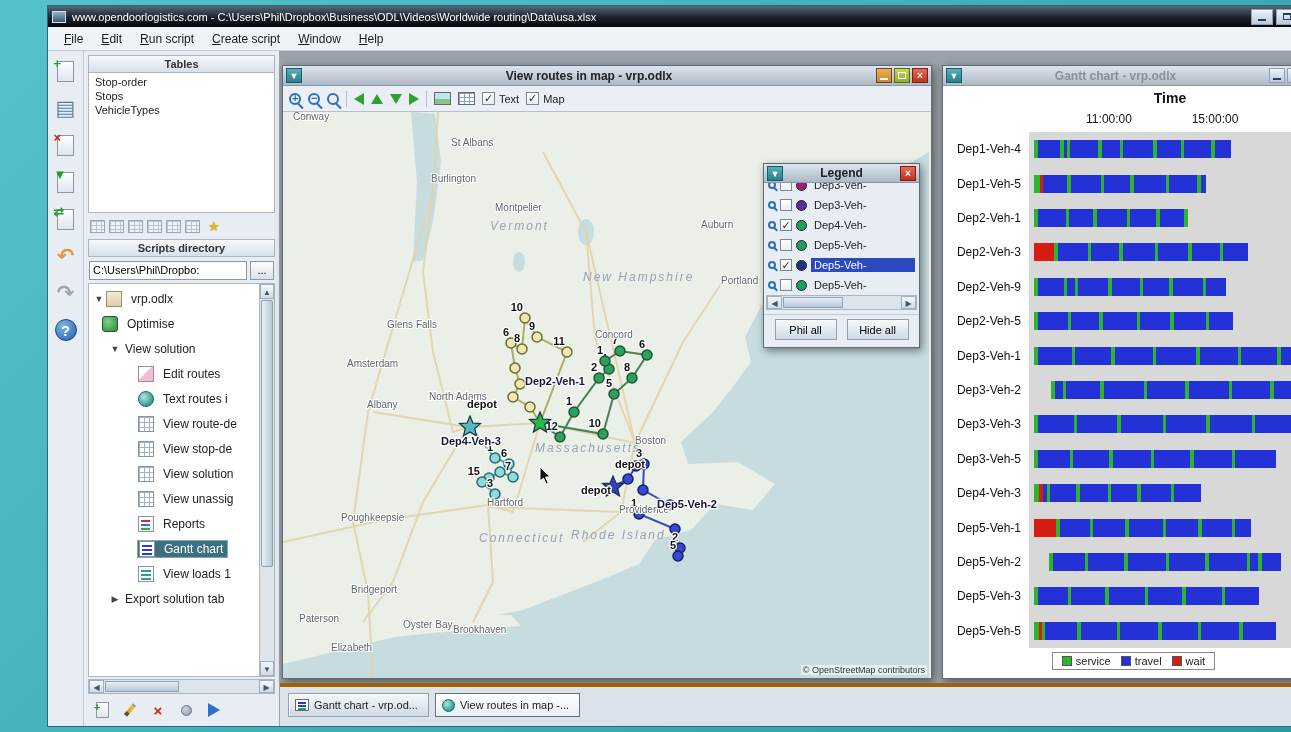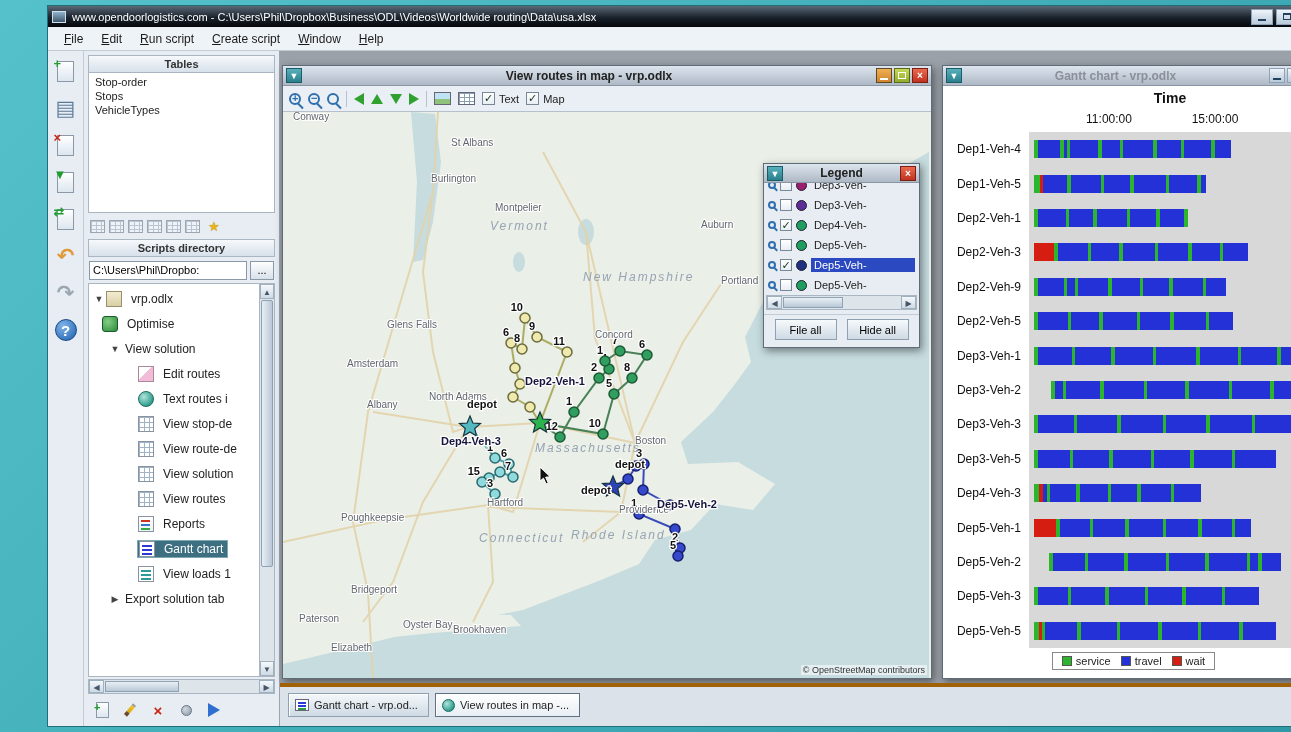--- a/index.html
+++ b/index.html
@@ -294,42 +294,42 @@
                 <span class="tree-exp"></span>
                 <span class="tree-sel">
                   <span class="tico tico-globe"></span>
                   <span class="tree-label">Text routes i</span>
                 </span>
               </div>
               <div class="tree-row" style="padding-left: 36px;">
                 <span class="tree-exp"></span>
                 <span class="tree-sel">
                   <span class="tico tico-table"></span>
-                  <span class="tree-label">View stop-de</span>
+                  <span class="tree-label">View route-de</span>
                 </span>
               </div>
               <div class="tree-row" style="padding-left: 36px;">
                 <span class="tree-exp"></span>
                 <span class="tree-sel">
                   <span class="tico tico-table"></span>
-                  <span class="tree-label">View route-de</span>
+                  <span class="tree-label">View stop-de</span>
                 </span>
               </div>
               <div class="tree-row" style="padding-left: 36px;">
                 <span class="tree-exp"></span>
                 <span class="tree-sel">
                   <span class="tico tico-table"></span>
                   <span class="tree-label">View solution</span>
                 </span>
               </div>
               <div class="tree-row" style="padding-left: 36px;">
                 <span class="tree-exp"></span>
                 <span class="tree-sel">
                   <span class="tico tico-table"></span>
-                  <span class="tree-label">View routes</span>
+                  <span class="tree-label">View unassig</span>
                 </span>
               </div>
               <div class="tree-row" style="padding-left: 36px;">
                 <span class="tree-exp"></span>
                 <span class="tree-sel">
                   <span class="tico tico-report"></span>
                   <span class="tree-label">Reports</span>
                 </span>
               </div>
               <div class="tree-row selected" style="padding-left: 36px;">
@@ -625,21 +625,21 @@
                     <span class="leg-lbl">Dep5-Veh-</span>
                   </div>
                 </div>
             <div class="hscroll">
               <div class="scroll-btn">◀</div>
               <div class="hthumb"></div>
               <div class="hspacer"></div>
               <div class="scroll-btn">▶</div>
             </div>
             <div class="legend-btnrow">
-              <button class="legend-btn">File all</button>
+              <button class="legend-btn">Phil all</button>
               <button class="legend-btn">Hide all</button>
             </div>
           </div>
         </div>
       </div>
 
       <div class="frame" style="left:662px; top:14px; width:383px; height:614px;">
         <div class="frame-titlebar">
           <div class="dd-btn">▼</div>
           <div class="frame-title inactive">Gantt chart - vrp.odlx</div>

